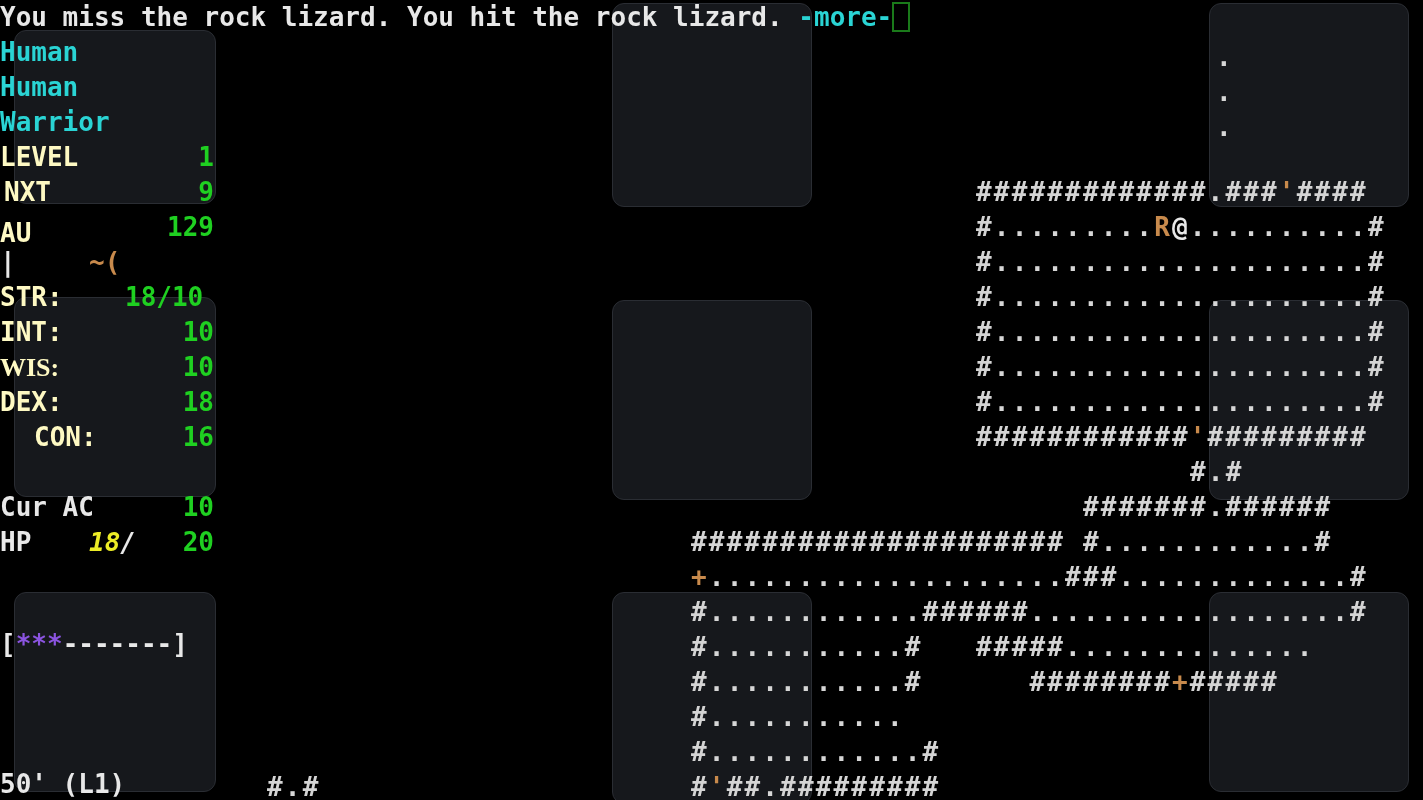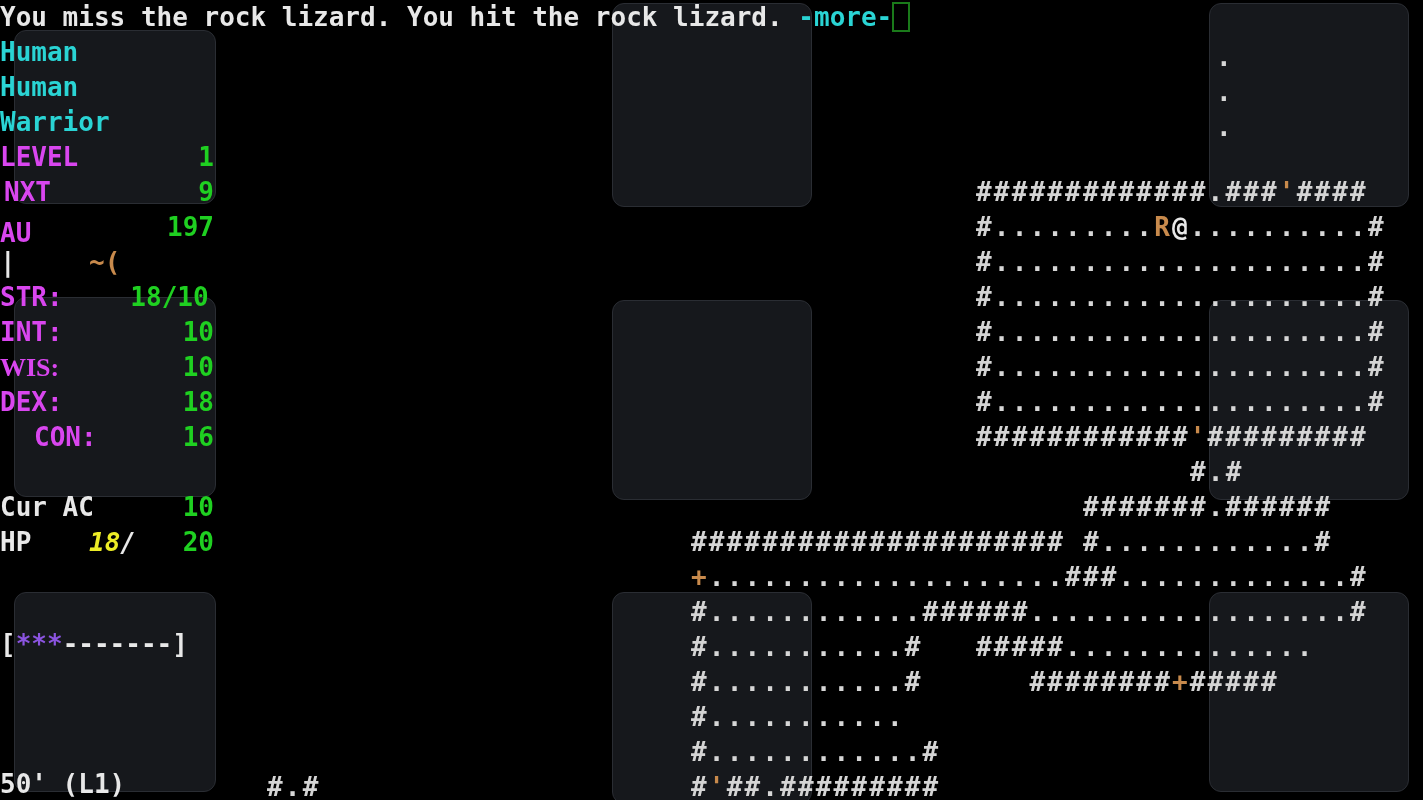--- a/index.html
+++ b/index.html
@@ -45,21 +45,21 @@
     font-family: "DejaVu Sans Mono", "Liberation Mono", monospace;
   }
   .cell {
     display: inline-block;
     width: 17.82px;
     overflow: visible;
     text-align: left;
   }
   
   .c-white  { color: #e8e8e8; }
-  .c-grey   { color: #d946ef; }
+  .c-grey   { color: #fef9c3; }
   .c-cyan   { color: #2ad4d4; }
   .c-green  { color: #1fd021; }
   .c-yellow { color: #ecec26; }
   .c-orange { color: #c88a4c; }
   .c-violet { color: #8b54e0; }
   .c-wall   { color: #d4d4d4; }
   .c-floor  { color: #d6d6d6; }
   .cursor {
     display: inline-block;
     width: 17.82px;
@@ -95,27 +95,27 @@
     <div class="row c-cyan" style="top:70px;left:0px;">Human</div>
     <div class="row c-cyan" style="top:105px;left:0px;">Warrior</div>
 
     <div class="row" style="top:140px;left:0px;"><span class="c-grey">LEVEL</span></div>
     <div class="row" style="top:140px;left:196px;width:18px;text-align:right;"><span class="c-green">1</span></div>
 
     <div class="row" style="top:175px;left:4px;"><span class="c-grey">NXT</span></div>
     <div class="row" style="top:175px;left:196px;width:18px;text-align:right;"><span class="c-green">9</span></div>
 
     <div class="row" style="top:216px;left:0px;"><span class="c-grey">AU</span></div>
-    <div class="row" style="top:210px;left:160px;width:54px;text-align:right;"><span class="c-green">197</span></div>
+    <div class="row" style="top:210px;left:160px;width:54px;text-align:right;"><span class="c-green">129</span></div>
 
     <div class="row" style="top:245px;left:0px;"><span class="c-white">|</span></div>
     <div class="row" style="top:245px;left:89px;"><span class="c-orange">~(</span></div>
 
     <div class="row" style="top:280px;left:0px;"><span class="c-grey">STR:</span></div>
-    <div class="row" style="top:280px;left:125px;width:89px;text-align:center;"><span class="c-green">18/10</span></div>
+    <div class="row" style="top:280px;left:125px;width:89px;text-align:left;"><span class="c-green">18/10</span></div>
 
     <div class="row" style="top:315px;left:0px;"><span class="c-grey">INT:</span></div>
     <div class="row" style="top:315px;left:178px;width:36px;text-align:right;"><span class="c-green">10</span></div>
 
     <div class="row" style="top:350px;left:0px;font-family:Liberation Serif, serif;"><span class="c-grey">WIS:</span></div>
     <div class="row" style="top:350px;left:178px;width:36px;text-align:right;"><span class="c-green">10</span></div>
 
     <div class="row" style="top:385px;left:0px;"><span class="c-grey">DEX:</span></div>
     <div class="row" style="top:385px;left:178px;width:36px;text-align:right;"><span class="c-green">18</span></div>
 

